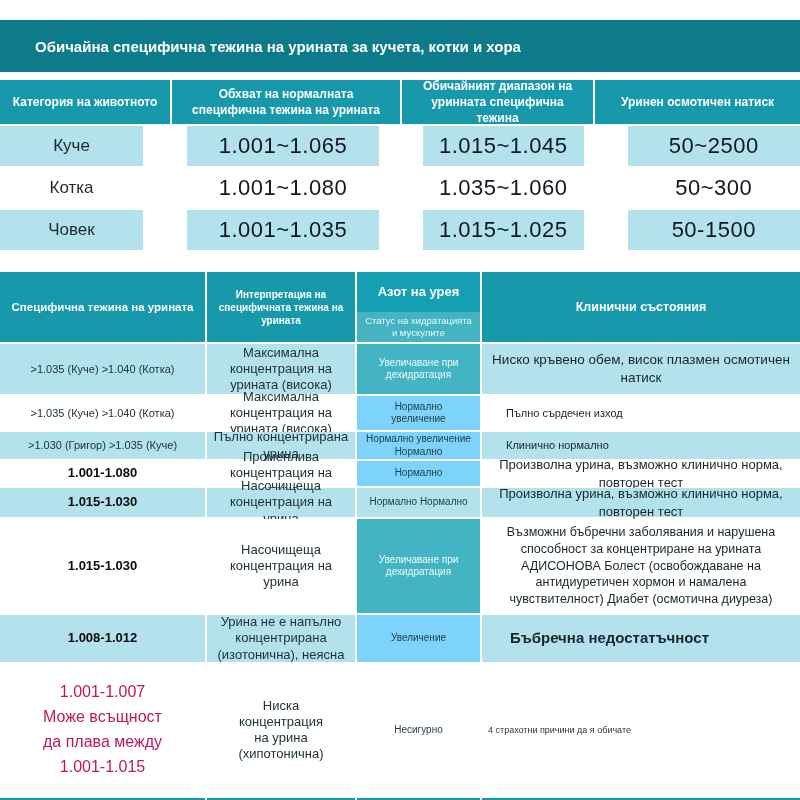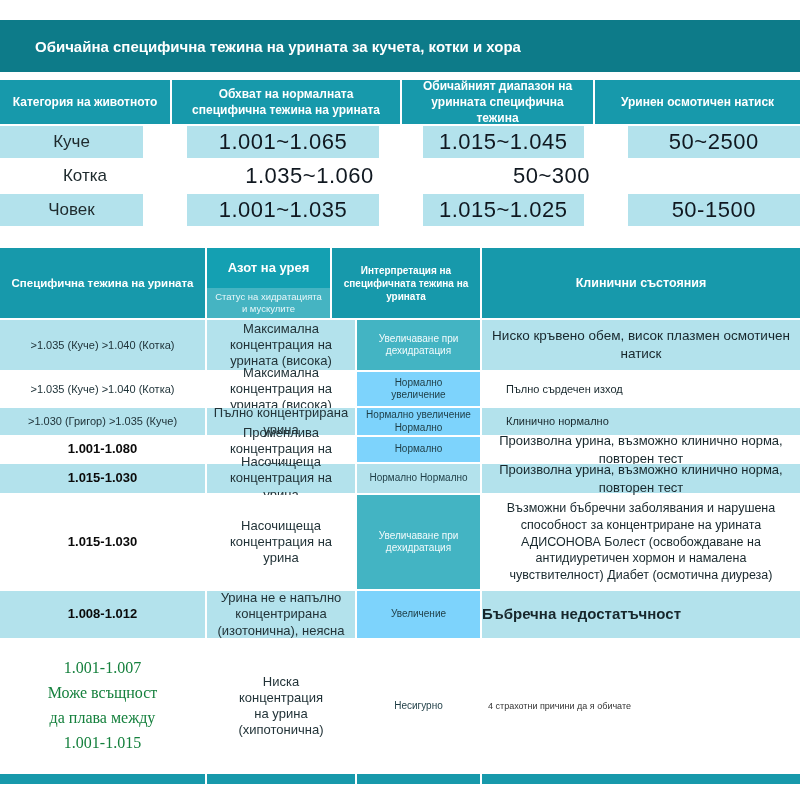--- a/index.html
+++ b/index.html
@@ -12,21 +12,21 @@
 
   .row { display:flex; gap:2px; margin-bottom:2px; }
 
   
   .t1 { margin-top:8px; }
   .t1 .c1{width:170px}.t1 .c2{width:228px}.t1 .c3{width:191px}.t1 .c4{width:205px}
   .t1-header { height:44px; }
   .t1-header .c { background:#1799ab; color:#fff; font-size:12px; font-weight:bold;
                   display:flex; align-items:center; justify-content:center; text-align:center;
                   padding:0 10px; line-height:1.35; }
-  .t1 .drow { height:32px;gap:44px; }
+  .t1 .drow { height:40px;gap:44px; }
   .t1 .drow .c { display:flex; align-items:center; justify-content:center; }
   .r-light .c { background:#b3e2ec; }
   .r-white .c { background:#ffffff; }
   .cat { font-size:17px; color:#1e2a2d; }
   .val { font-size:22px; color:#101820; letter-spacing:.5px; }
 
   
   .t2 { margin-top:22px; }
   .t2 .c1{width:205px}.t2 .c2{width:148px}.t2 .c3{width:123px}.t2 .c4{width:318px}
   .t2 .c { display:flex; align-items:center; justify-content:center; text-align:center; }
@@ -39,30 +39,30 @@
   .c3top { height:40px; width:100%; background:#14a0b2; color:#fff; font-size:13px; font-weight:bold;
            display:flex; align-items:center; justify-content:center; text-align:center; padding:0 6px; }
   .c3sub { flex:1; width:100%; background:#45b4c2; color:#e8f7fa; font-size:9.5px; font-weight:normal;
            display:flex; align-items:center; justify-content:center; text-align:center; padding:0 6px; line-height:1.25; }
 
   .rA{height:50px}.rB{height:34px}.rC{height:27px}.rD{height:25px}
   .rE{height:29px}.rF{height:94px}.rG{height:47px}.rH{height:132px}
 
   .t2 .g { font-size:11px; color:#20343a; padding:0 6px; line-height:1.3; white-space:pre-line; }
   .t2 .g-bold { font-size:13px; font-weight:bold; color:#0a0a0a; }
-  .t2 .rH .g { font-size:16px; color:#15803d; line-height:1.55;font-family:Liberation Serif, serif; }
+  .t2 .rH .g { font-size:16px; color:#be185d; line-height:1.55; }
   .t2 .i { font-size:13px; color:#223338; line-height:1.25; padding:0 6px; white-space:pre-line; }
   .t2 .u { font-size:10px; color:#1d3c44; line-height:1.25; padding:0 4px; white-space:pre-line; }
   .t2 .u.u-strong { background:#43b4c3; color:#f2fbfc; }
   .t2 .u.u-tint   { background:#7dd3fc; color:#1d3c44; }
   .t2 .k { font-size:13px; color:#17272c; line-height:1.35; padding:0 10px; }
   .t2 .rA .k { font-size:13.5px; }
   .t2 .rB .k, .t2 .rC .k { font-size:11px; justify-content:flex-start; text-align:left; padding-left:24px; }
   .t2 .rF .k { font-size:12.5px; }
-  .t2 .rG .k { font-size:15px; font-weight:600; justify-content:flex-start; text-align:left; padding-left:0; }
+  .t2 .rG .k { font-size:15px; font-weight:600; justify-content:flex-start; text-align:left; padding-left:28px; }
   .t2 .rH .k { font-size:9px; justify-content:flex-start; text-align:left; padding-left:6px; color:#333; }
 
   .bottombar { display:flex; gap:2px; height:10px; }
   .bottombar .bc { background:#1799ab; }
   .bottombar .c1{width:205px}.bottombar .c2{width:148px}.bottombar .c3{width:123px}.bottombar .c4{width:318px}
 </style>
 </head>
 <body>
 
 <div class="page">
@@ -80,39 +80,40 @@
     </div>
 
     <div class="row drow r-light">
       <div class="c c1 cat">Куче</div>
       <div class="c c2 val">1.001~1.065</div>
       <div class="c c3 val">1.015~1.045</div>
       <div class="c c4 val">50~2500</div>
     </div>
     <div class="row drow r-white">
       <div class="c c1 cat">Котка</div>
+      <div class="c c2 val">1.001~1.080</div>
       <div class="c c3 val">1.035~1.060</div>
       <div class="c c4 val">50~300</div>
     </div>
     <div class="row drow r-light">
       <div class="c c1 cat">Човек</div>
       <div class="c c2 val">1.001~1.035</div>
       <div class="c c3 val">1.015~1.025</div>
       <div class="c c4 val">50-1500</div>
     </div>
   </div>
 
   <div class="t2">
     <div class="row t2-header">
       <div class="c c1">Специфична тежина на урината</div>
+      <div class="c c2">Интерпретация на специфичната тежина на урината</div>
       <div class="c c3 c3stack">
         <div class="c3top">Азот на урея</div>
         <div class="c3sub">Статус на хидратацията и мускулите</div>
       </div>
-      <div class="c c2">Интерпретация на специфичната тежина на урината</div>
       <div class="c c4">Клинични състояния</div>
     </div>
 
     <div class="row rA r-light">
       <div class="c c1 g">&gt;1.035 (Куче) &gt;1.040 (Котка)</div>
       <div class="c c2 i">Максимална концентрация на урината (висока)</div>
       <div class="c c3 u u-strong">Увеличаване при дехидратация</div>
       <div class="c c4 k">Ниско кръвено обем, висок плазмен осмотичен натиск</div>
     </div>
 

